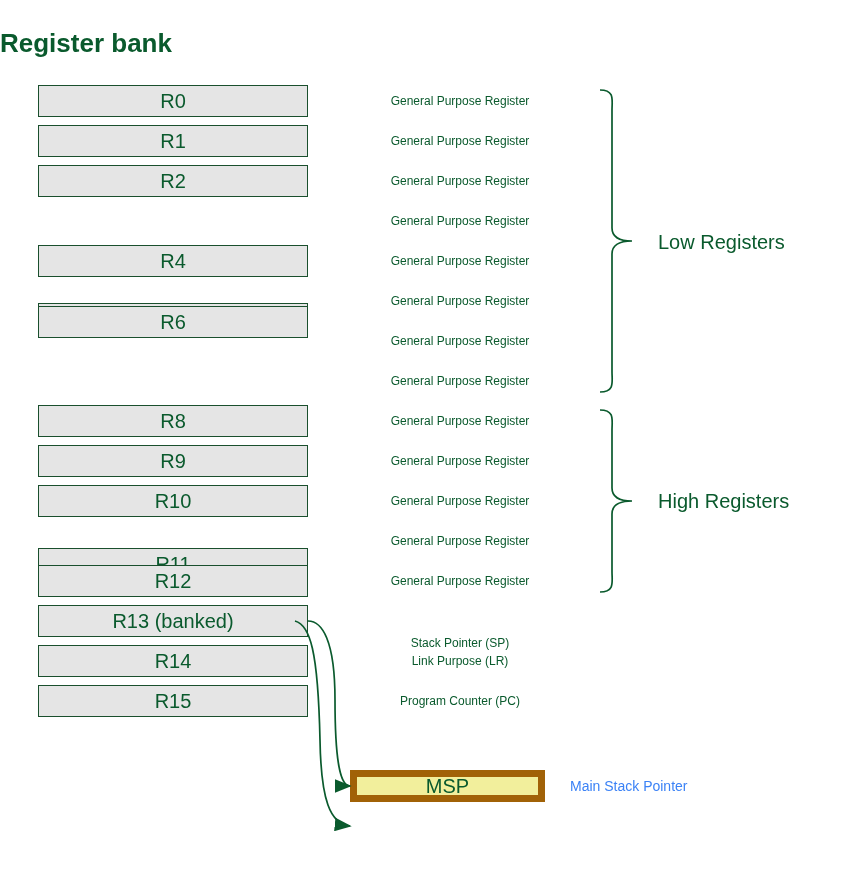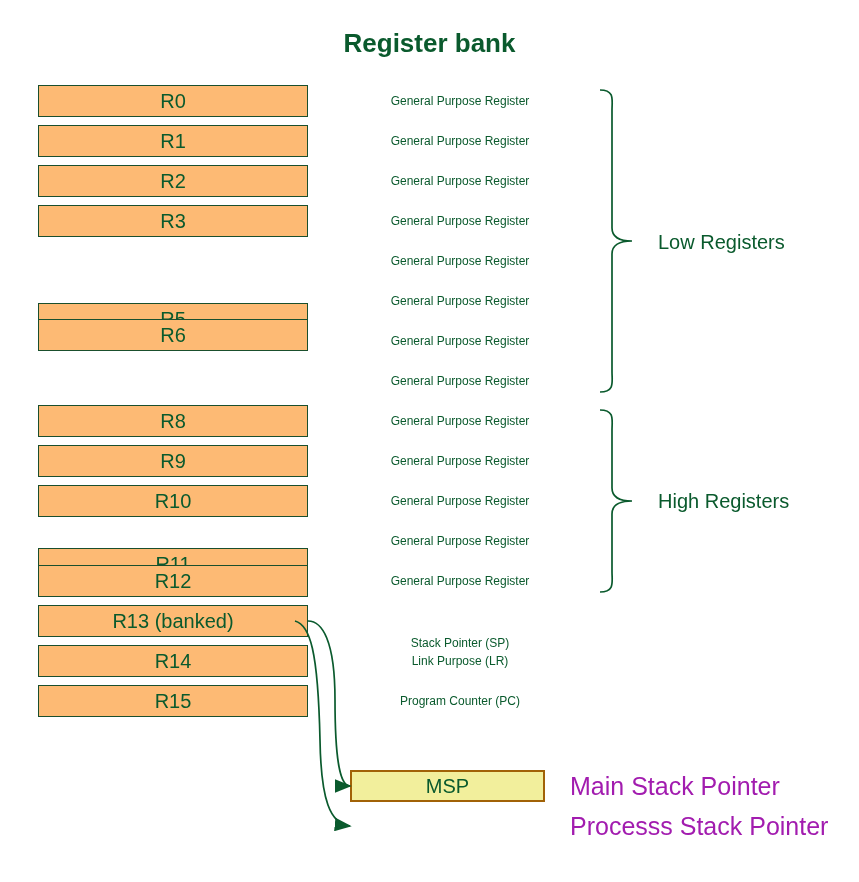--- a/index.html
+++ b/index.html
@@ -12,74 +12,74 @@
     position: relative;
     width: 859px;
     height: 882px;
     box-sizing: border-box;
   }
   .title {
     position: absolute;
     top: 28px;
     left: 0;
     width: 859px;
-    text-align: center;
+    text-align: left;
     font-size: 26px;
     font-weight: 700;
     color: #0a5a2d;
   }
   .reg-cell {
     position: absolute;
     left: 38px;
     width: 270px;
     height: 32px;
     border: 1px solid #1a4f2d;
     box-sizing: border-box;
     display: flex;
     align-items: center;
     justify-content: center;
     font-size: 20px;
     color: #0a5a2d;
-    background: #fdba74;
+    background: #e5e5e5;
   }
   .desc-cell {
     position: absolute;
     left: 325px;
     width: 270px;
     height: 32px;
     display: flex;
     align-items: center;
     justify-content: center;
     font-size: 12px;
     color: #0a5a2d;
   }
   .sp-cell {
     position: absolute;
     left: 350px;
     width: 195px;
     height: 32px;
-    border: 2px solid #a16207;
+    border: 7px solid #a16207;
     box-sizing: border-box;
     background: #f2ef9c;
     display: flex;
     align-items: center;
     justify-content: center;
     font-size: 20px;
     color: #0a5a2d;
   }
   .sp-desc {
     position: absolute;
     left: 570px;
     width: 260px;
     height: 32px;
     display: flex;
     align-items: center;
     justify-content: flex-start;
-    font-size: 25px;
-    color: #a21caf;
+    font-size: 14px;
+    color: #3b82f6;
   }
   .bracelabel {
     position: absolute;
     font-size: 20px;
     color: #0a5a2d;
     text-align: right;
   }
   svg.overlay {
     position: absolute;
     left: 0;
@@ -103,33 +103,33 @@
   <div class="reg-cell" style="top:125px">
       <span>R1</span>
     </div>
   <div class="desc-cell" style="top:125px">General Purpose Register</div>
 
   <div class="reg-cell" style="top:165px">
       <span>R2</span>
     </div>
   <div class="desc-cell" style="top:165px">General Purpose Register</div>
 
-  <div class="reg-cell" style="top:205px">
-      <span>R3</span>
-    </div>
   <div class="desc-cell" style="top:205px">General Purpose Register</div>
 
+  <div class="reg-cell" style="top:245px">
+      <span>R4</span>
+    </div>
   <div class="desc-cell" style="top:245px">General Purpose Register</div>
 
   <div class="reg-cell" style="top:303px">
       <span>R5</span>
     </div>
   <div class="desc-cell" style="top:285px">General Purpose Register</div>
 
-  <div class="reg-cell" style="top:319px">
+  <div class="reg-cell" style="top:306px">
       <span>R6</span>
     </div>
   <div class="desc-cell" style="top:325px">General Purpose Register</div>
 
   <div class="desc-cell" style="top:365px">General Purpose Register</div>
 
   <div class="reg-cell" style="top:405px">
       <span>R8</span>
     </div>
   <div class="desc-cell" style="top:405px">General Purpose Register</div>
@@ -167,21 +167,20 @@
   <div class="reg-cell" style="top:685px">
       <span>R15</span>
     </div>
   <div class="desc-cell" style="top:685px">Program Counter (PC)</div>
 
   <div class="sp-cell" style="top:770px">
       <span>MSP</span>
     </div>
   <div class="sp-desc" style="top:770px">Main Stack Pointer</div>
 
-  <div class="sp-desc" style="top:810px">Processs Stack Pointer</div>
 
   <div class="bracelabel" style="top:231px; left:658px">Low Registers</div>
   <div class="bracelabel" style="top:490px; left:658px">High Registers</div>
 
   <svg class="overlay" viewBox="0 0 859 882">
 
     <path d="M600 90
              C615 90 612 100 612 110
              L612 228
              C612 238 620 241 632 241

